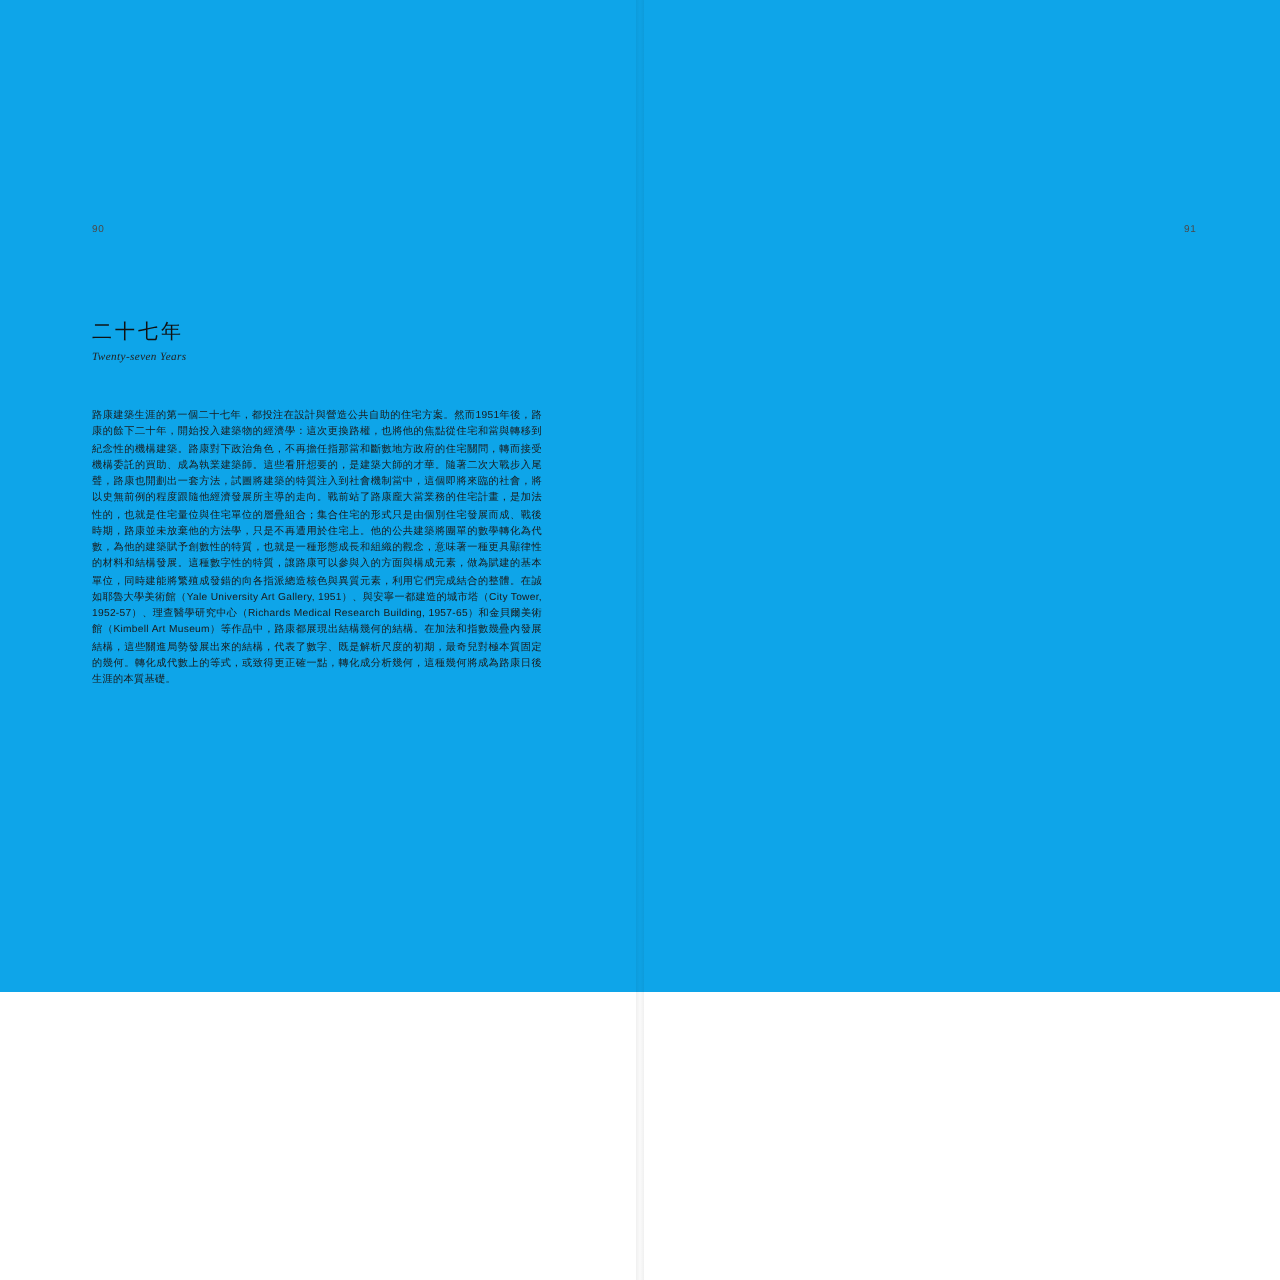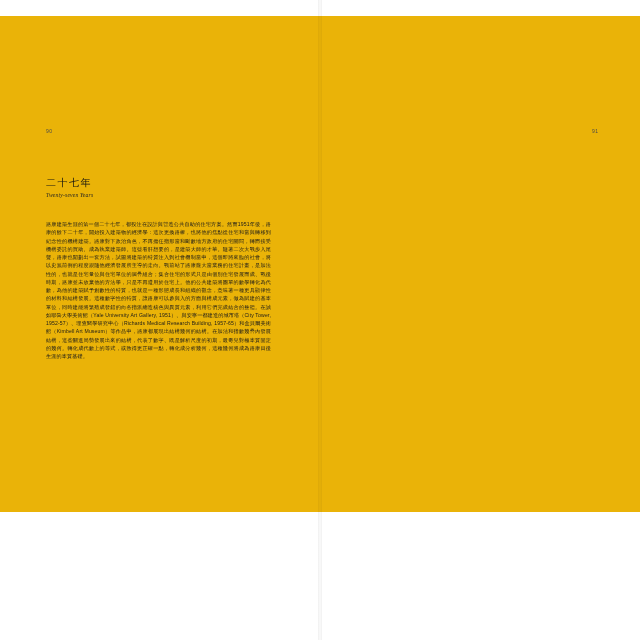--- a/index.html
+++ b/index.html
@@ -14,23 +14,23 @@
     overflow: hidden;
   }
   .spread {
     position: relative;
     width: 640px;
     height: 640px;
     background: #ffffff;
   }
   .page {
     position: absolute;
-    top: 16px;
+    top: 0;
     height: 496px;
-    background: #eab308;
+    background: #0ea5e9;
   }
   .page-left {
     left: 0;
     width: 320px;
   }
   .page-right {
     left: 320px;
     width: 320px;
   }
   .gutter-shadow {

